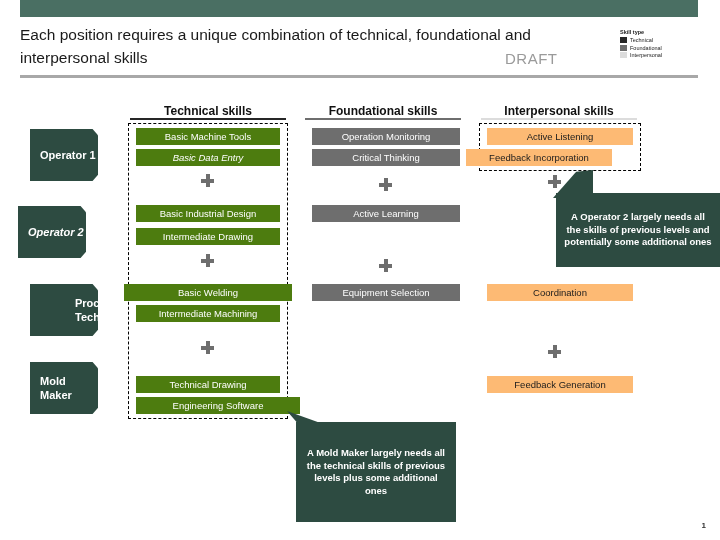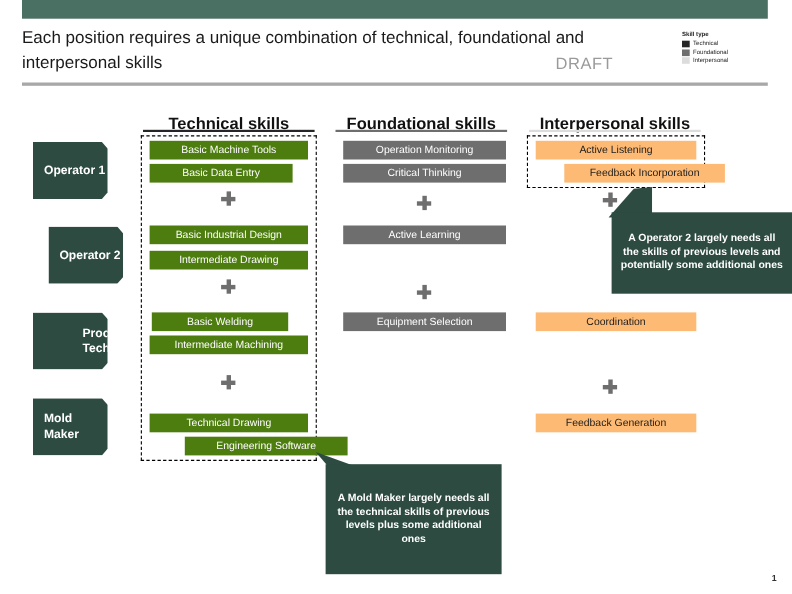--- a/index.html
+++ b/index.html
@@ -22,21 +22,21 @@
   #header-rule{left:20px;top:75px;width:678px;height:3px;background:#a8a8a8;}
 
   
   #legend{left:620px;top:29px;width:80px;}
   #legend .lg-title{font-size:5.5px;font-weight:bold;color:#222;margin-bottom:2px;}
   #legend .lg-row{display:flex;align-items:center;margin-bottom:1.5px;}
   #legend .sw{width:7px;height:6px;margin-right:3px;flex:none;}
   #legend .lg-txt{font-size:5.5px;color:#222;white-space:nowrap;}
 
   
-  .col-head{font-size:15px;font-weight:bold;color:#111;text-align:center;}
+  .col-head{font-size:12px;font-weight:bold;color:#111;text-align:center;}
   .col-rule{height:2px;}
 
   
   .role{
     width:68px;height:52px;background:#2d4b41;color:#ffffff;
     font-size:11px;font-weight:bold;line-height:14px;
     display:flex;align-items:center;padding-left:10px;box-sizing:border-box;
     clip-path:polygon(0 0,92% 0,100% 12%,100% 88%,92% 100%,0 100%);
   }
 
@@ -102,53 +102,53 @@
 
 <div class="abs col-head" style="left:481px;top:104px;width:156px;">Interpersonal skills</div>
 <div class="abs col-rule" style="left:481px;top:118px;width:156px;background:#dcdcdc;"></div>
 
 <div class="abs dashbox" style="left:128px;top:123px;width:160px;height:296px;"></div>
 <div class="abs dashbox" style="left:479px;top:123px;width:162px;height:48px;"></div>
 
 <div class="abs role" style="left:30px;top:129px;">
   <span>Operator 1</span>
 </div>
-<div class="abs role" style="left:44px;top:206px;">
+<div class="abs role" style="left:18px;top:206px;font-style:italic;">
   <span>Operator 2</span>
 </div>
 <div class="abs role" style="left:30px;top:284px;padding-left:45px;">
   <span class="pre" style="white-space:pre-line;">Process
 Technician</span>
 </div>
 <div class="abs role" style="left:30px;top:362px;">
   <span class="pre" style="white-space:pre-line;">Mold
 Maker</span>
 </div>
 
 <div class="abs chip tech" style="left:136px;top:128px;width:144px;">Basic Machine Tools</div>
-<div class="abs chip tech" style="left:136px;top:149px;width:130px;">Basic Data Entry</div>
+<div class="abs chip tech" style="left:136px;top:149px;width:144px;font-style:italic;">Basic Data Entry</div>
 
 <div class="abs chip tech" style="left:136px;top:205px;width:144px;">Basic Industrial Design</div>
 <div class="abs chip tech" style="left:136px;top:228px;width:144px;">Intermediate Drawing</div>
 
-<div class="abs chip tech" style="left:138px;top:284px;width:124px;">Basic Welding</div>
+<div class="abs chip tech" style="left:124px;top:284px;width:168px;">Basic Welding</div>
 <div class="abs chip tech" style="left:136px;top:305px;width:144px;">Intermediate Machining</div>
 
 <div class="abs chip tech" style="left:136px;top:376px;width:144px;">Technical Drawing</div>
-<div class="abs chip tech" style="left:136px;top:397px;width:148px;margin-left:32px;">Engineering Software</div>
+<div class="abs chip tech" style="left:136px;top:397px;width:164px;">Engineering Software</div>
 
 <div class="abs chip found" style="left:312px;top:128px;width:148px;">Operation Monitoring</div>
 <div class="abs chip found" style="left:312px;top:149px;width:148px;text-align:center;">Critical Thinking</div>
 
 <div class="abs chip found" style="left:312px;top:205px;width:148px;">Active Learning</div>
 
 <div class="abs chip found" style="left:312px;top:284px;width:148px;">Equipment Selection</div>
 
 <div class="abs chip inter" style="left:487px;top:128px;width:146px;">Active Listening</div>
-<div class="abs chip inter" style="left:513px;top:149px;width:146px;">Feedback Incorporation</div>
+<div class="abs chip inter" style="left:466px;top:149px;width:146px;">Feedback Incorporation</div>
 
 <div class="abs chip inter" style="left:487px;top:284px;width:146px;">Coordination</div>
 
 <div class="abs chip inter" style="left:487px;top:376px;width:146px;">Feedback Generation</div>
 
 <div class="abs plus" style="left:201px;top:174px;">
     <i class="h"></i>
     <i class="v"></i>
   </div>
 <div class="abs plus" style="left:201px;top:254px;">

